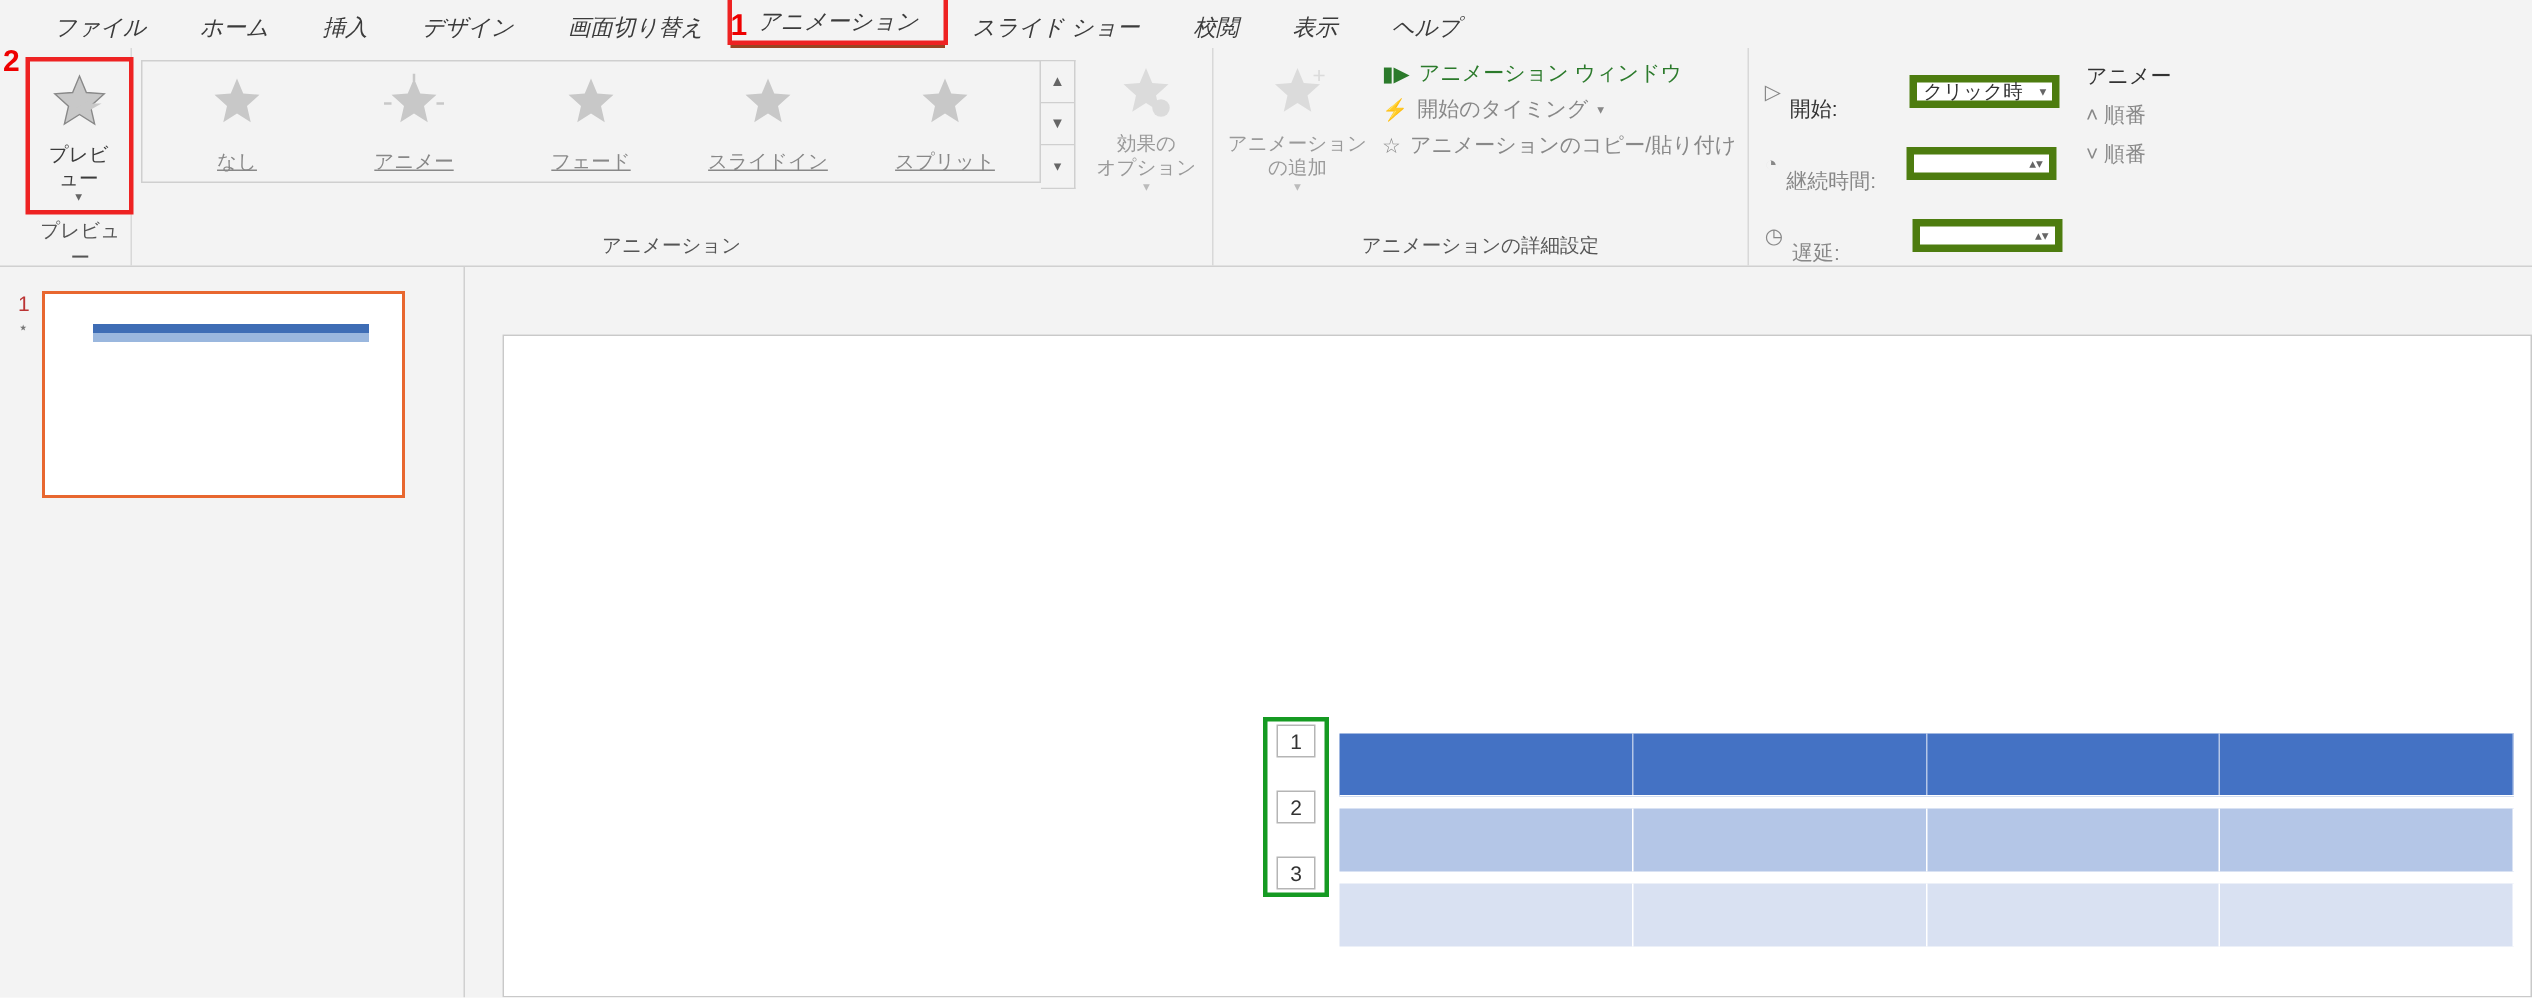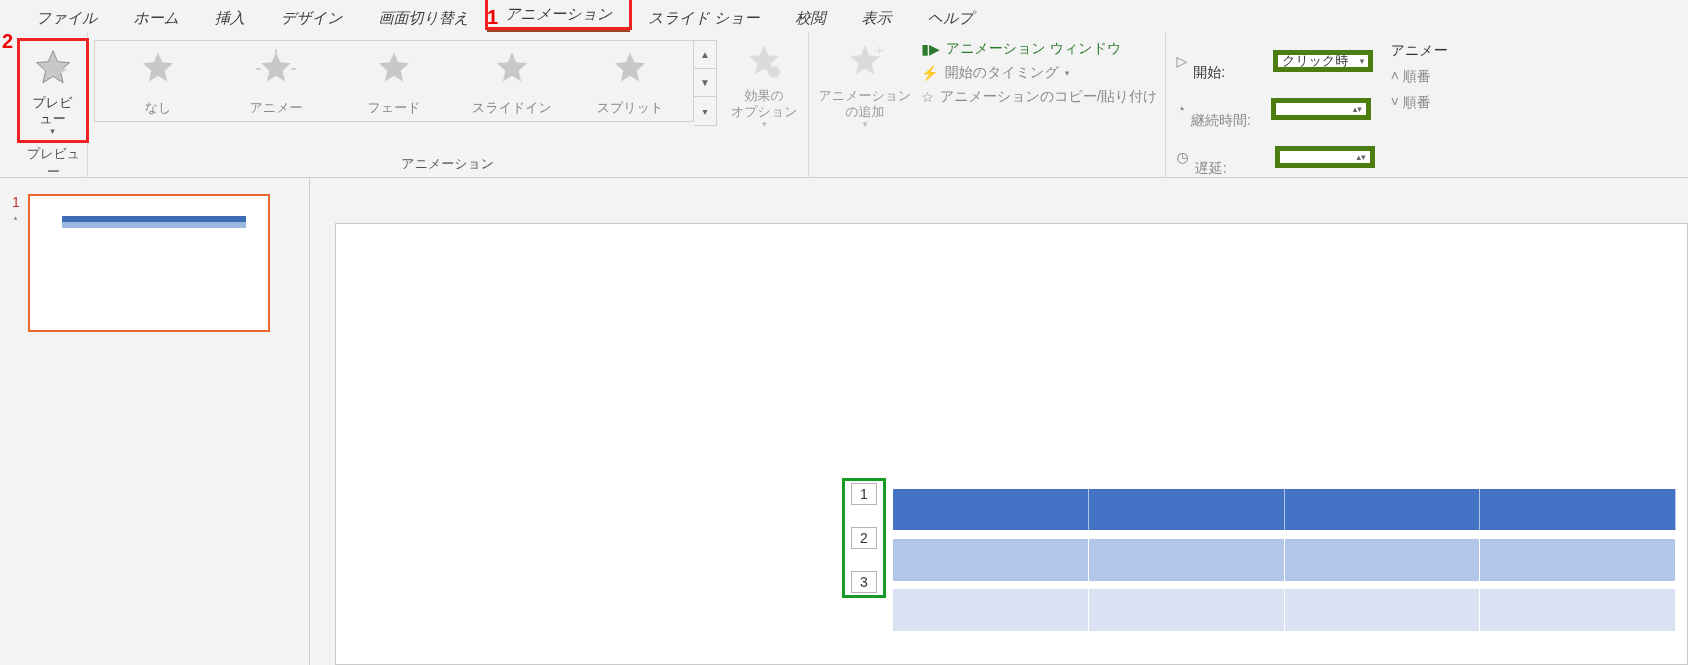--- a/index.html
+++ b/index.html
@@ -25,21 +25,21 @@
   .vbtn.disabled .lbl { color:#9a9a9a; }
   .vbtn.disabled svg { opacity: .55; }
 
   .preview-box { border:3px solid #e22; padding:2px; margin: 2px 2px 0 0; }
 
   
   .gallery-wrap { display:flex; align-items:flex-start; padding:4px 2px 0 2px; }
   .gallery { display:flex; gap:28px; padding: 4px 18px; border:1px solid #cfcfcf; background:#fff0; }
   .gitem { display:flex; flex-direction:column; align-items:center; width:90px; cursor:pointer; }
   .gitem .gicon { width:48px; height:48px; display:flex; align-items:center; justify-content:center; }
-  .gitem .glbl { font-size:13px; color:#888; margin-top:6px; }
+  .gitem .glbl { font-size:13px; color:#888; margin-top:6px;text-decoration:underline; }
   .gallery-nav { display:flex; flex-direction:column; border:1px solid #cfcfcf; border-left:none; }
   .gallery-nav button { width:22px; height:28px; border:none; border-bottom:1px solid #cfcfcf; background:#f3f3f3; font-size:10px; color:#666; cursor:pointer; }
   .gallery-nav button:last-child{border-bottom:none;}
 
   .adv-list { display:flex; flex-direction:column; gap:6px; padding:4px 4px 0 4px; font-size:14px; }
   .adv-list .row { display:flex; align-items:center; gap:6px; color:#888; cursor:pointer; }
   .adv-list .row.active{ color:#2b7a2b; }
 
   .timing { padding:4px 6px 0 6px; }
   .trow { display:flex; align-items:center; gap:6px; margin-bottom:6px; font-size:14px; color:#888; }
@@ -208,20 +208,21 @@
           <span>⚡</span>
           <span>開始のタイミング</span>
           <span style="font-size:9px;">▾</span>
         </div>
         <div class="row">
           <span>☆</span>
           <span>アニメーションのコピー/貼り付け</span>
         </div>
       </div>
     </div>
+    <div class="group-label">アニメーションの詳細設定</div>
   </div>
 
   <div class="group" style="border-right:none; flex:1;">
     <div class="group-body">
       <div class="timing">
         <div class="trow enabled">
           <span style="color:#888;">▷</span>
           <span class="tlabel">開始:</span>
           <div class="tinput">
             <span>クリック時</span>

